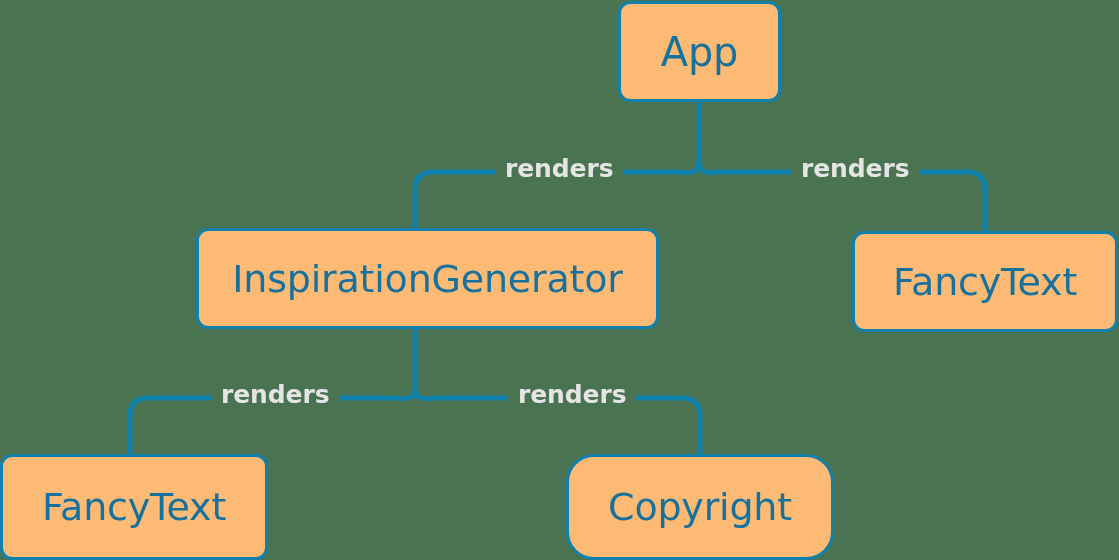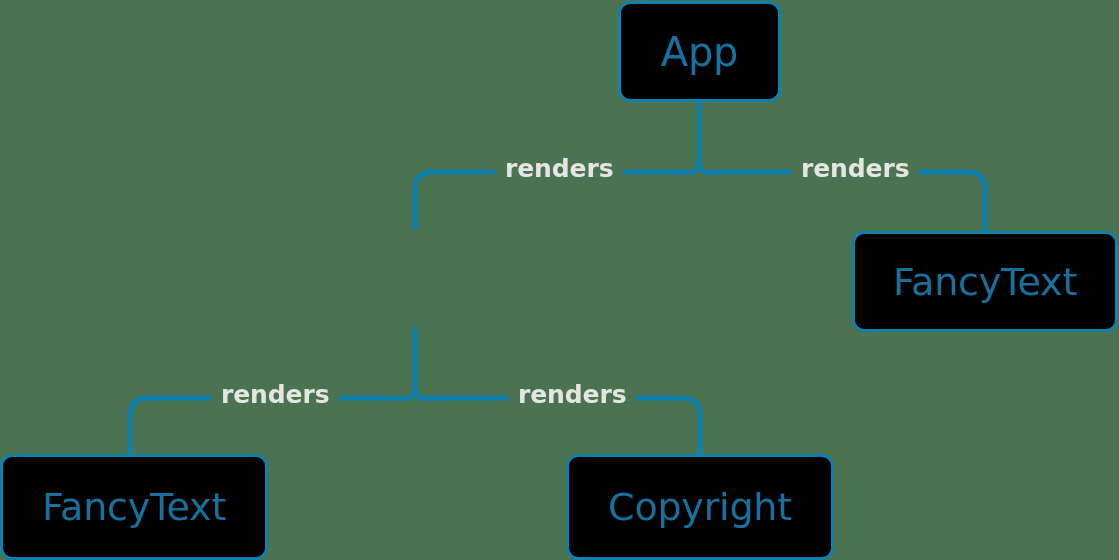--- a/index.html
+++ b/index.html
@@ -21,21 +21,21 @@
   #connector-layer {
     position: absolute;
     top: 0;
     left: 0;
     width: 1119px;
     height: 560px;
   }
   .node-box {
     position: absolute;
     box-sizing: border-box;
-    background: #000000;
+    background: #fdba74;
     border: 3px solid #1080ad;
     border-radius: 12px;
     display: flex;
     align-items: center;
     justify-content: center;
     color: #17719e;
     font-family: "DejaVu Sans", sans-serif;
     font-size: 38px;
     font-weight: 400;
     letter-spacing: -0.2px;
@@ -50,21 +50,21 @@
     letter-spacing: -0.1px;
     white-space: nowrap;
     line-height: 1;
     background: transparent;
   }
   
   #node-app        { left: 618px; top: 1px;   width: 163px; height: 101px; font-size: 40px; }
   #node-inspgen    { left: 196px; top: 228px; width: 463px; height: 101px; }
   #node-fancy-right{ left: 852px; top: 231px; width: 266px; height: 101px; }
   #node-fancy-left { left: 0px;   top: 454px; width: 268px; height: 106px; }
-  #node-copyright  { left: 566px; top: 454px; width: 268px; height: 106px; }
+  #node-copyright  { left: 566px; top: 454px; width: 268px; height: 106px; border-radius: 28px; }
   
   #label-renders-1 { left: 495px; top: 156px; }
   #label-renders-2 { left: 791px; top: 156px; }
   #label-renders-3 { left: 211px; top: 382px; }
   #label-renders-4 { left: 508px; top: 382px; }
 </style>
 </head>
 <body>
 
 <div id="diagram-root">
@@ -91,20 +91,23 @@
   <div class="edge-label" id="label-renders-2" style="background: rgb(74, 115, 82); padding: 0px 10px;">renders</div>
 
   <div class="edge-label" id="label-renders-3" style="background: rgb(74, 115, 82); padding: 0px 10px;">renders</div>
 
   <div class="edge-label" id="label-renders-4" style="background: rgb(74, 115, 82); padding: 0px 10px;">renders</div>
 
   <div class="node-box" id="node-app">
     <span>App</span>
   </div>
 
+  <div class="node-box" id="node-inspgen">
+    <span>InspirationGenerator</span>
+  </div>
 
   <div class="node-box" id="node-fancy-right">
     <span>FancyText</span>
   </div>
 
   <div class="node-box" id="node-fancy-left">
     <span>FancyText</span>
   </div>
 
   <div class="node-box" id="node-copyright">

